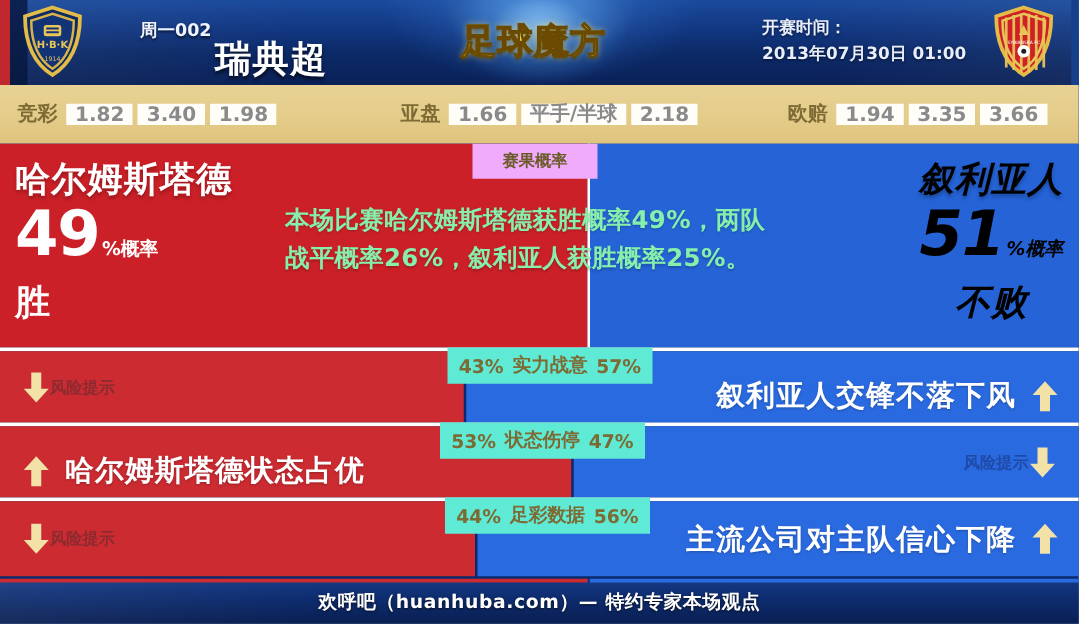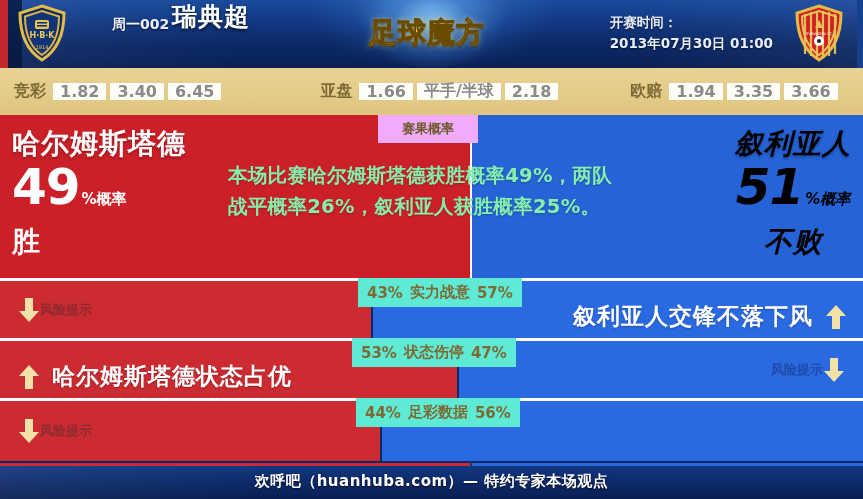--- a/index.html
+++ b/index.html
@@ -35,22 +35,22 @@
   }
   .logo-left{ left:16px; }
   .logo-right{ right:18px; }
 
   .match-label{
     position:absolute; left:112px; top:16px; color:#eef3ff;
     font-size:14px; font-weight:bold; letter-spacing:0px;
     text-shadow:0 1px 2px rgba(0,0,0,.6);
   }
   .match-title{
-    position:absolute; left:172px; top:0; color:#ffffff;
-    font-size:25px; font-weight:bold; letter-spacing:1px;
+    position:absolute; left:172px; top:28px; color:#ffffff;
+    font-size:29px; font-weight:bold; letter-spacing:1px;
     text-shadow:0 2px 3px rgba(0,0,0,.65);
   }
 
   .brand{
     position:absolute; left:352px; top:8px; width:150px; height:50px;
     display:flex; align-items:center; justify-content:center;
   }
   .brand-text{
     font-size:28px; font-weight:bold; letter-spacing:1px;
     color:#ffd63a;
@@ -213,21 +213,21 @@
       <path d="M26 16 L30 24 L22 24 Z" fill="#e7c558"></path>
       <text x="26" y="31" font-size="3.6" fill="#ffffff" text-anchor="middle" font-family="DejaVu Sans">SYRIANSKA FC</text>
     </svg>
   </div>
 
   <div class="odds-bar">
     <div class="odds-group" style="margin-left:14px;">
       <span class="odds-title">竞彩</span>
       <span class="odds-cell">1.82</span>
       <span class="odds-cell">3.40</span>
-      <span class="odds-cell">6.45</span>
+      <span class="odds-cell">1.98</span>
     </div>
     <div class="odds-group" style="margin-left:95px;">
       <span class="odds-title">亚盘</span>
       <span class="odds-cell">1.66</span>
       <span class="odds-cell wide">平手/半球</span>
       <span class="odds-cell">2.18</span>
     </div>
     <div class="odds-group" style="margin-left:68px;">
       <span class="odds-title">欧赔</span>
       <span class="odds-cell">1.94</span>
@@ -315,20 +315,26 @@
       <span>44%</span>
       <span class="mid">足彩数据</span>
       <span>56%</span>
     </div>
     <div class="row-risk" style="left:18px; height:60px;">
       <svg class="arrow" viewBox="0 0 22 28">
         <path d="M7 2 H15 V15 H21 L11 26 L1 15 H7 Z" fill="#f2e2a8"></path>
       </svg>
       <span class="risk-text">风险提示</span>
     </div>
+    <div class="row-headline" style="right:16px; height:60px;">
+      <span>主流公司对主队信心下降</span>
+      <svg class="arrow" viewBox="0 0 22 28">
+        <path d="M11 2 L21 13 H15 V26 H7 V13 H1 Z" fill="#f2e2a8"></path>
+      </svg>
+    </div>
   </div>
 
   <div class="footer">
     <div class="footer-red"></div>
     <div class="footer-blue"></div>
     <span class="footer-text">欢呼吧（huanhuba.com）— 特约专家本场观点</span>
   </div>
 
 </div>
 

